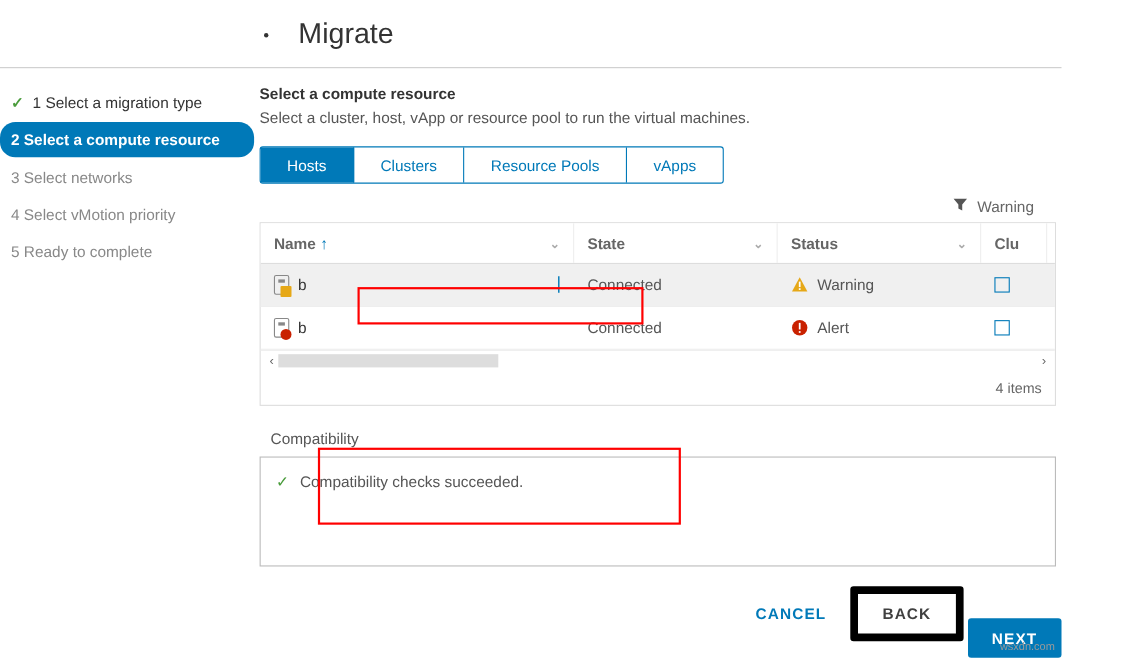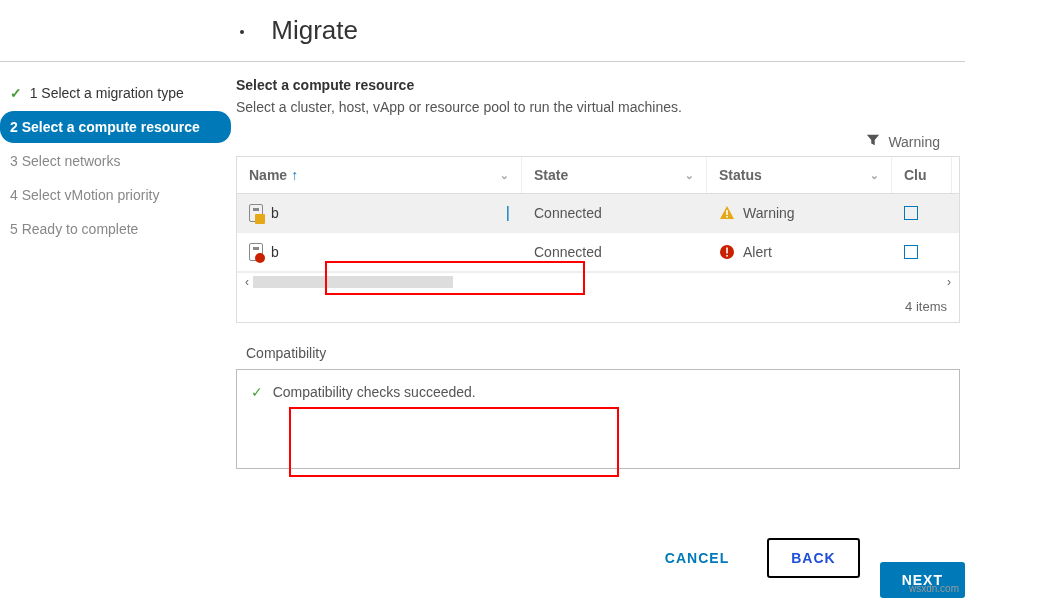--- a/index.html
+++ b/index.html
@@ -48,23 +48,23 @@
     .cluster-icon { display:inline-block; width:14px; height:14px; border:1px solid #0079b8; }
     .red-box-1 { position: absolute; border: 2px solid red; pointer-events: none; }
     .scroll-bar { display:flex; border-top: 1px solid #eee; padding: 2px 4px; align-items:center; justify-content: space-between; }
     .scroll-chev { color: #666; font-size: 12px; padding: 0 4px; }
     .scroll-thumb { background: #ddd; height:12px; width: 200px; }
     .items-count { text-align: right; padding: 8px 12px; color: #666; font-size: 13px; }
     .compat { margin-top: 18px; }
     .compat-title { padding: 4px 0 8px 10px; color: #555; }
     .compat-box { border: 1px solid #bbb; padding: 14px; color: #555; height: 100px; }
     .succ-check { color: #4a9c3c; margin-right: 6px; }
-    .footer { position: absolute; bottom: 10px; right: 0; display: flex; align-items: center; gap: 20px; }
+    .footer { position: absolute; bottom: 10px; right: 0; display: flex; align-items: center; gap: 4px; }
     .btn-cancel { color: #0079b8; font-weight: 600; letter-spacing: 1px; padding: 10px 18px; cursor: pointer; }
-    .btn-back { border: 2px solid #000000; color: #1d4ed8; font-weight: 600; letter-spacing: 1px; padding: 10px 22px; cursor: pointer; border-radius: 3px; }
+    .btn-back { border: 7px solid #000000; color: #404040; font-weight: 600; letter-spacing: 1px; padding: 10px 22px; cursor: pointer; border-radius: 3px; }
     .btn-next { background: #0079b8; color: #fff; font-weight: 600; letter-spacing: 1px; padding: 10px 22px; cursor: pointer; border-radius: 3px; margin-top: 44px; }
     .watermark { position: absolute; bottom: 14px; right: 6px; font-size: 10px; color: #999; }
   </style>
 </head>
 <body>
 
 <div class="container">
   <div class="title">
     <span class="dot"></span>
     <span>Migrate</span>
@@ -87,20 +87,26 @@
       </div>
       <div class="step">
         <span>5 Ready to complete</span>
       </div>
     </div>
 
     <div class="content">
       <div class="content-title">Select a compute resource</div>
       <div class="content-desc">Select a cluster, host, vApp or resource pool to run the virtual machines.</div>
 
+      <div class="tabs">
+        <div class="tab active">Hosts</div>
+        <div class="tab">Clusters</div>
+        <div class="tab">Resource Pools</div>
+        <div class="tab">vApps</div>
+      </div>
 
       <div class="filter-row">
         <span class="filter-icon">
           <svg width="14" height="14" viewBox="0 0 16 16">
               <path d="M1 2h14l-5 6v6l-4-2v-4z" fill="#555"></path>
             </svg>
         </span>
         <span>Warning</span>
       </div>
 

